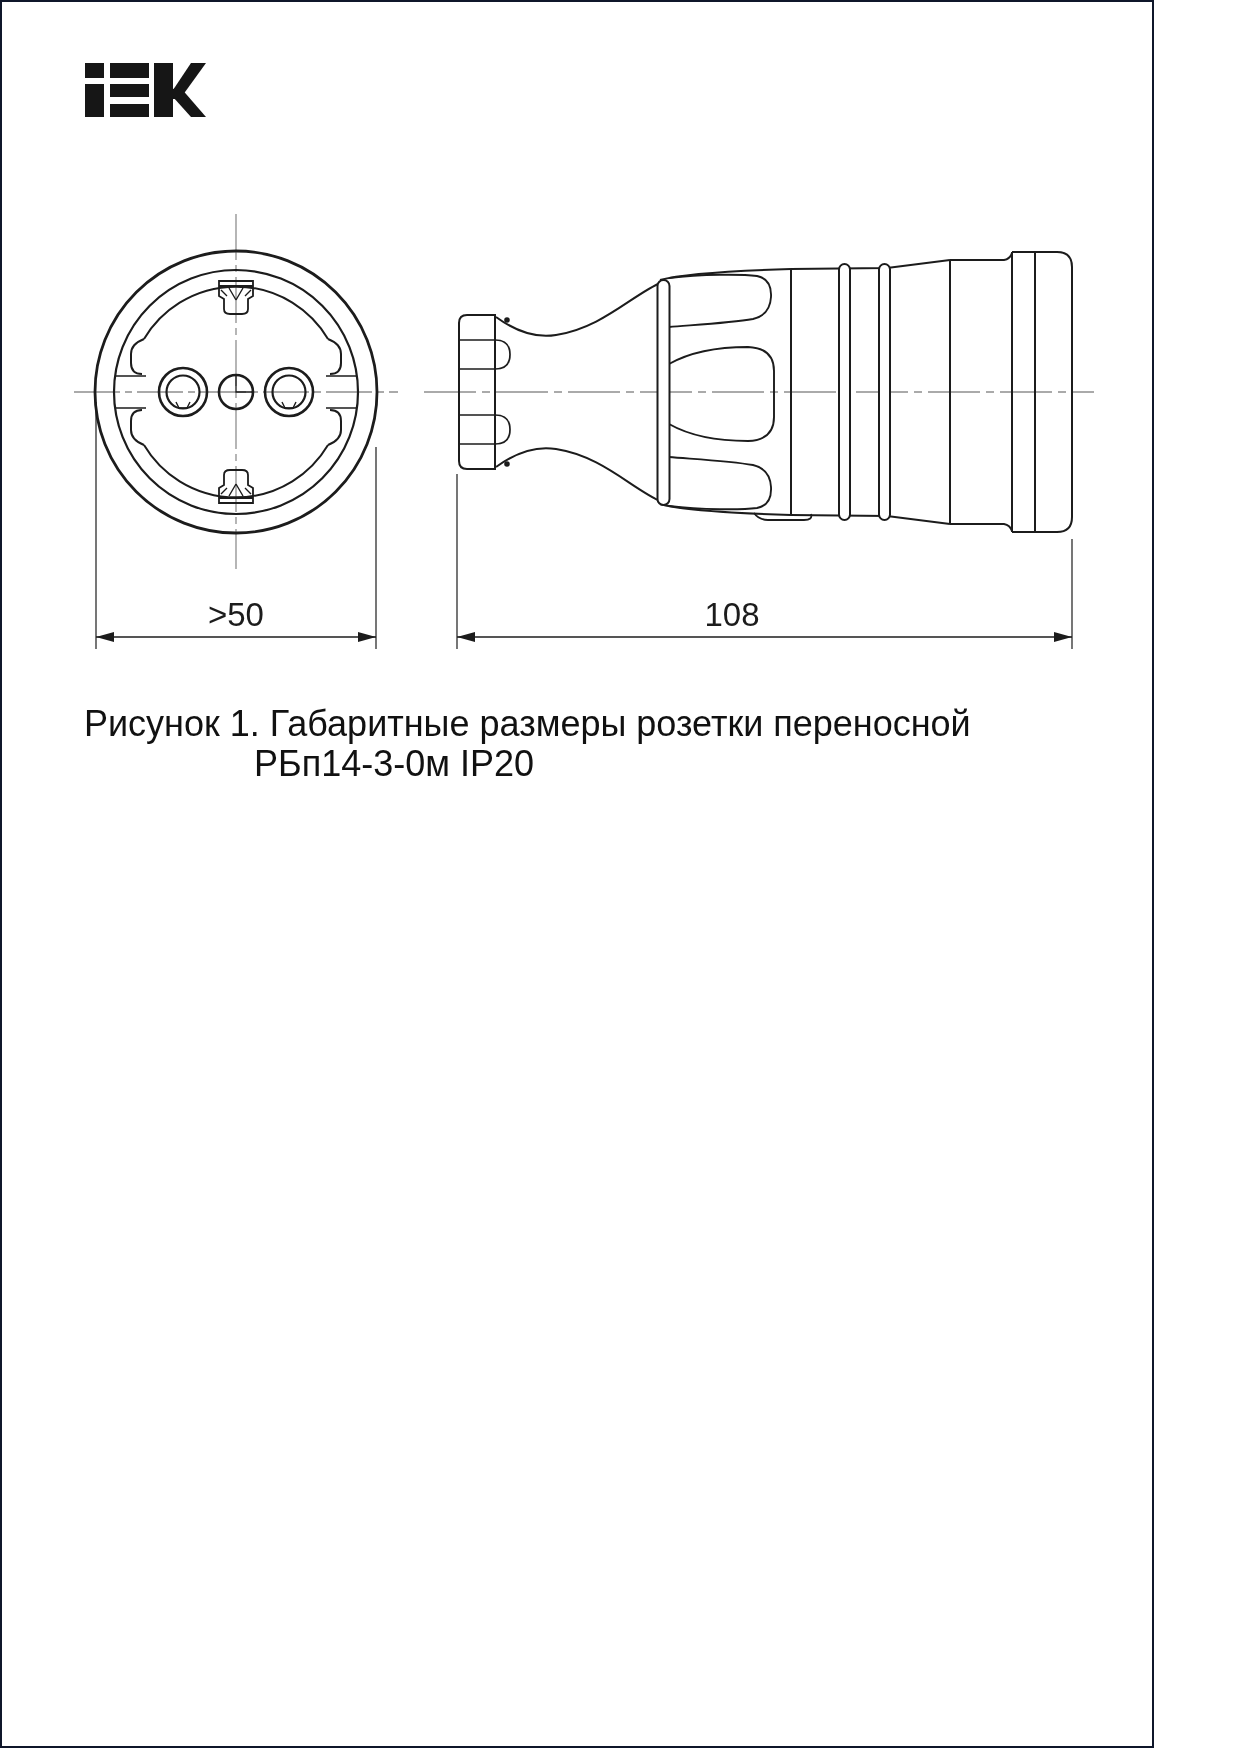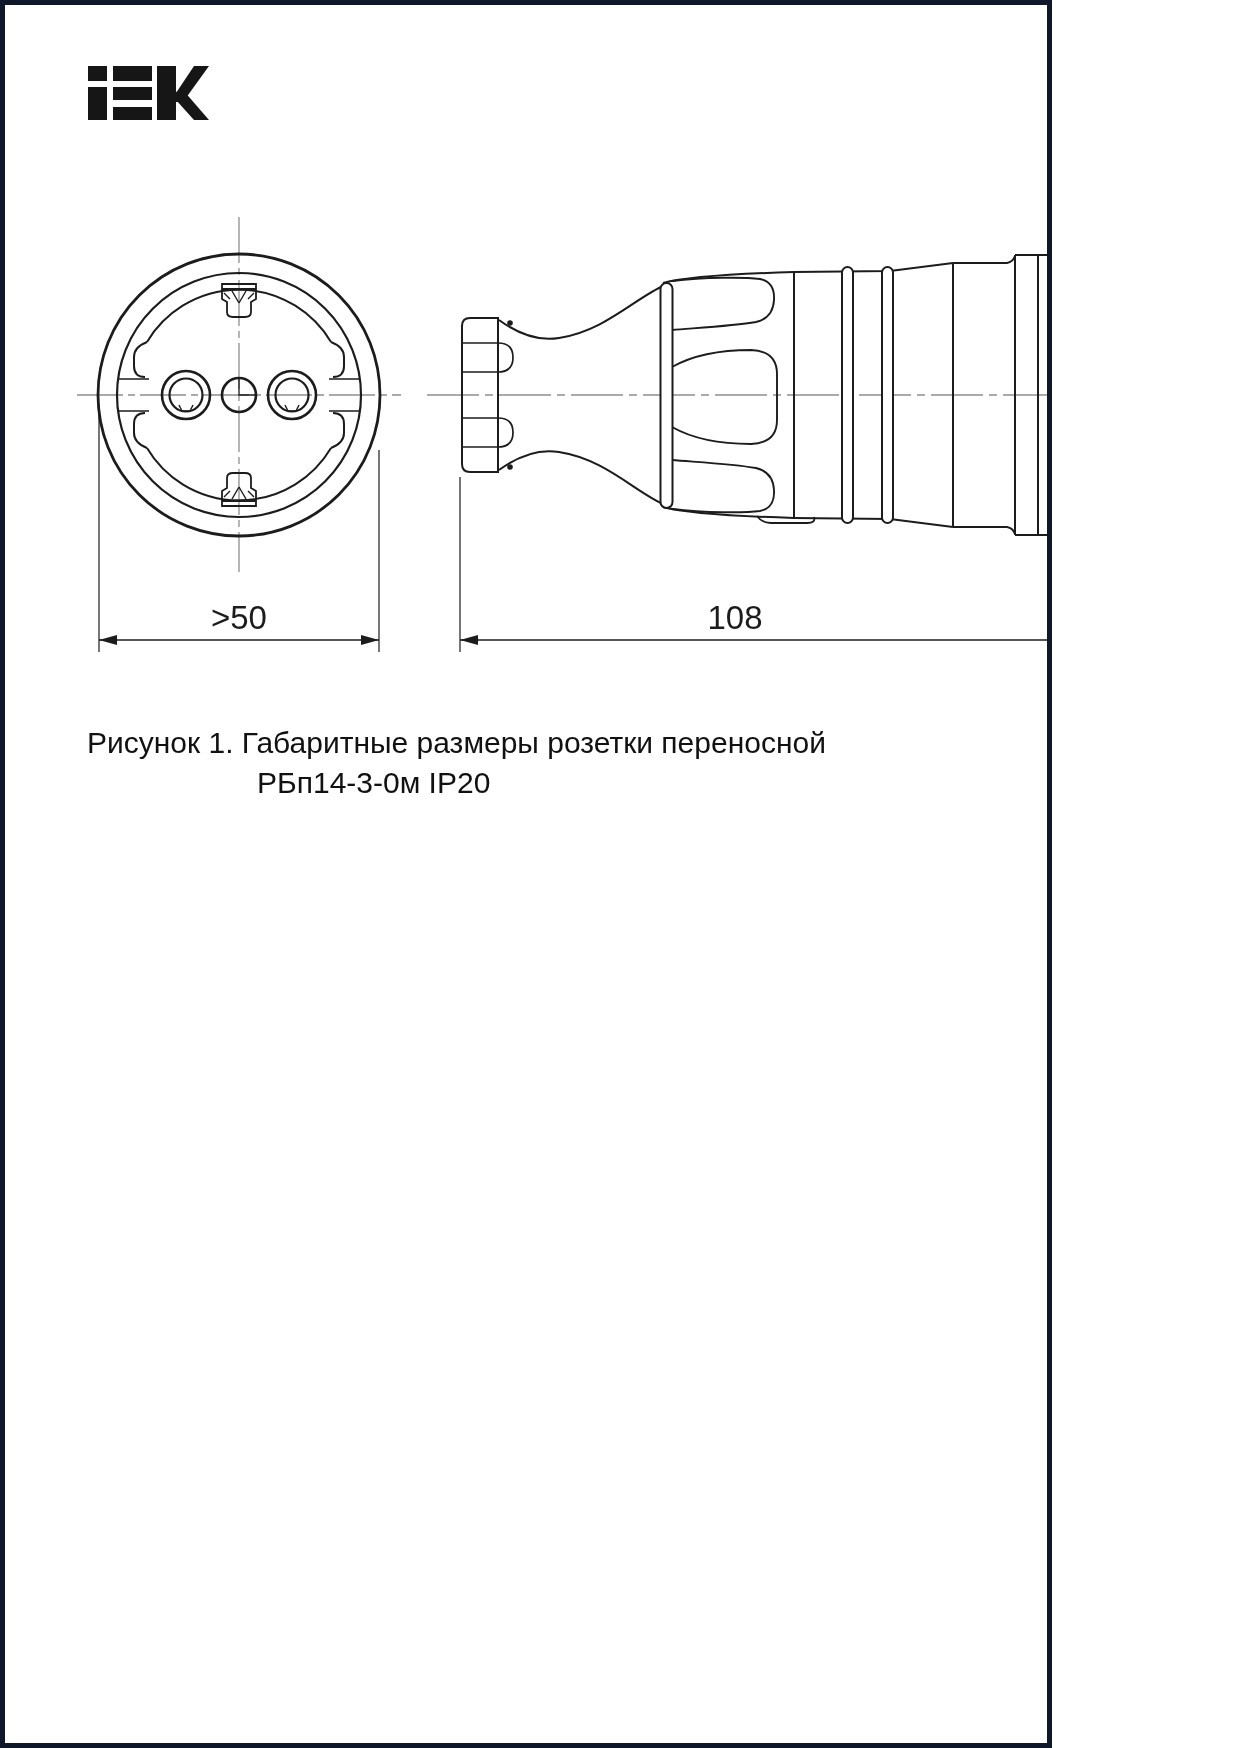--- a/index.html
+++ b/index.html
@@ -1,36 +1,36 @@
 <!DOCTYPE html>
 <html><head>
 <meta charset="utf-8">
 <style>
   html, body { margin: 0; padding: 0; background: #ffffff; }
   .page {
     position: relative;
-    width: 1052px;
+    width: 1154px;
     height: 1748px;
     box-sizing: border-box;
-    border: 5px solid #0f172a;
+    border: 2px solid #0f172a;
     background: #ffffff;
     overflow: hidden;
     font-family: "Liberation Sans", sans-serif;
   }
   .drawing-svg { position: absolute; left: 0; top: 0; }
   svg text.dim-label {
     font-family: "Liberation Sans", sans-serif;
     font-size: 33px;
     fill: #1c1c1c;
   }
   .caption {
     position: absolute;
     left: 82px;
-    top: 718px;
-    font-size: 30px;
+    top: 702px;
+    font-size: 36px;
     line-height: 40px;
     color: #111;
     white-space: nowrap;
   }
   .caption .line2 { padding-left: 170px; }
 </style>
 </head>
 <body>
 
 <div class="page">

